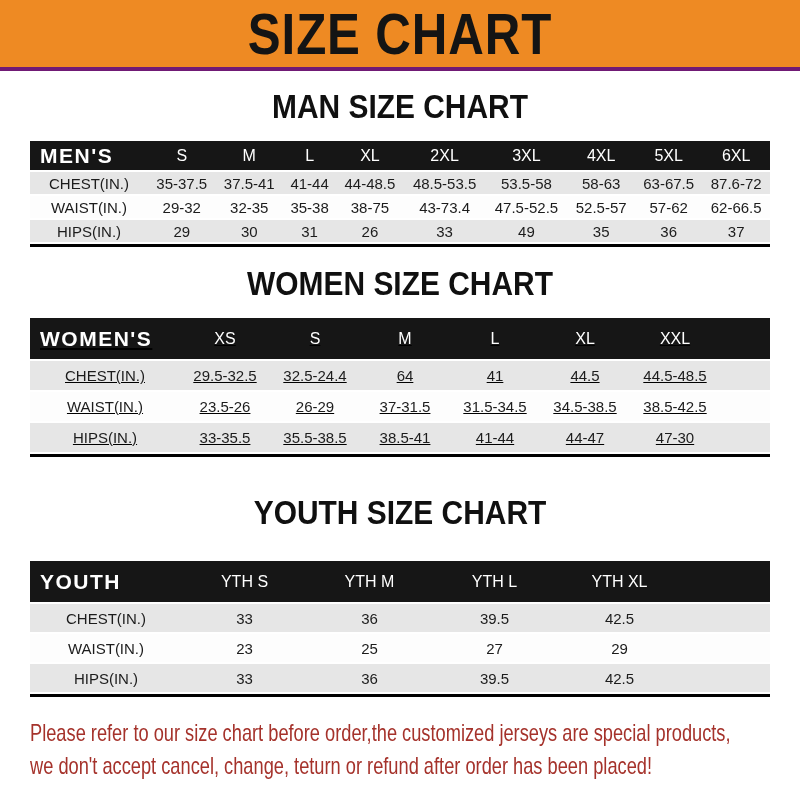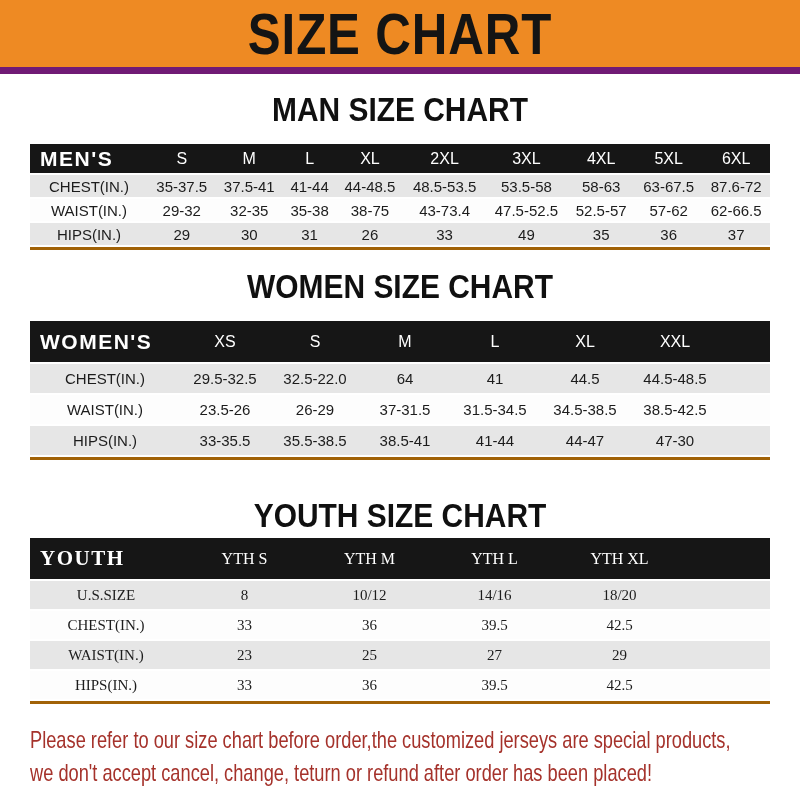--- a/index.html
+++ b/index.html
@@ -2,66 +2,66 @@
 <html><head>
 <meta charset="utf-8">
 <style>
   html,body{margin:0;padding:0;}
   body{
     width:800px;height:800px;overflow:hidden;background:#ffffff;
     font-family:"Liberation Sans", sans-serif;
   }
   
   .banner{
-    height:67px;background:#EE8A23;border-bottom:7px solid #701a75;
+    height:67px;background:#EE8A23;border-bottom:4px solid #701a75;
     display:flex;align-items:center;justify-content:center;
   }
   .banner h1{
     margin:0;font-size:58px;font-weight:bold;color:#141414;
     letter-spacing:1px;white-space:nowrap;
     transform:scaleX(0.85);
   }
   
   .section-heading{
     margin:0;text-align:center;font-weight:bold;color:#101010;
     font-size:34px;line-height:36px;height:36px;white-space:nowrap;
     transform:scaleX(0.88);
   }
   .mt-man{margin-top:17px;}
   .mt-women{margin-top:18px;}
   .mt-youth{margin-top:37px;}
   
   .size-table{
     width:740px;margin-left:30px;border-collapse:separate;border-spacing:0;
-    border-bottom:3px solid #a16207;
+    border-bottom:3px solid #000000;
   }
   .size-table.mt-men{margin-top:17px;}
   .size-table.mt-wmn{margin-top:17px;}
-  .size-table.mt-yth{margin-top:5px;font-family:Liberation Serif, serif;}
+  .size-table.mt-yth{margin-top:31px;}
   .size-table th{
     background:#161616;color:#ffffff;font-weight:normal;font-size:16px;
     text-align:center;border-bottom:2px solid #ffffff;padding:0 4px;
   }
   .size-table th.corner{
     text-align:left;padding-left:10px;font-weight:bold;font-size:21px;
     letter-spacing:1.5px;
   }
   .size-table td{
     font-size:15px;color:#1C1C1C;text-align:center;
     border-bottom:2px solid #ffffff;padding:0 4px;
   }
   .size-table tbody tr:nth-child(odd) td{background:#E6E6E6;}
   .size-table tbody tr:nth-child(even) td{background:#FDFDFD;}
   .t-men th{height:29px;}
   .t-men td{height:22px;}
   .t-men{table-layout:auto;}
   .t-men col.label{width:118px;}
   .t-women th{height:41px;}
   .t-women td{height:29px;}
-  .t-women{table-layout:fixed;}
+  .t-women{table-layout:fixed;text-decoration:underline;}
   .t-women col.label{width:150px;}
   .t-women col.data{width:90px;}
   .t-youth th{height:41px;}
   .t-youth td{height:28px;}
   .t-youth{table-layout:fixed;}
   .t-youth col.label{width:152px;}
   .t-youth col.data{width:125px;}
   
   .footer-note{
     margin:19px 0 0 30px;color:#A5322B;font-size:24px;line-height:33px;
@@ -167,21 +167,21 @@
           <th>L</th>
           <th>XL</th>
           <th>XXL</th>
           <th></th>
         </tr>
       </thead>
       <tbody>
         <tr>
           <td class="label">CHEST(IN.)</td>
           <td>29.5-32.5</td>
-          <td>32.5-22.0</td>
+          <td>32.5-24.4</td>
           <td>64</td>
           <td>41</td>
           <td>44.5</td>
           <td>44.5-48.5</td>
           <td></td>
         </tr>
         <tr>
           <td class="label">WAIST(IN.)</td>
           <td>23.5-26</td>
           <td>26-29</td>
@@ -221,28 +221,20 @@
           <th class="corner">YOUTH</th>
           <th>YTH S</th>
           <th>YTH M</th>
           <th>YTH L</th>
           <th>YTH XL</th>
           <th></th>
         </tr>
       </thead>
       <tbody>
         <tr>
-          <td class="label">U.S.SIZE</td>
-          <td>8</td>
-          <td>10/12</td>
-          <td>14/16</td>
-          <td>18/20</td>
-          <td></td>
-        </tr>
-        <tr>
           <td class="label">CHEST(IN.)</td>
           <td>33</td>
           <td>36</td>
           <td>39.5</td>
           <td>42.5</td>
           <td></td>
         </tr>
         <tr>
           <td class="label">WAIST(IN.)</td>
           <td>23</td>

